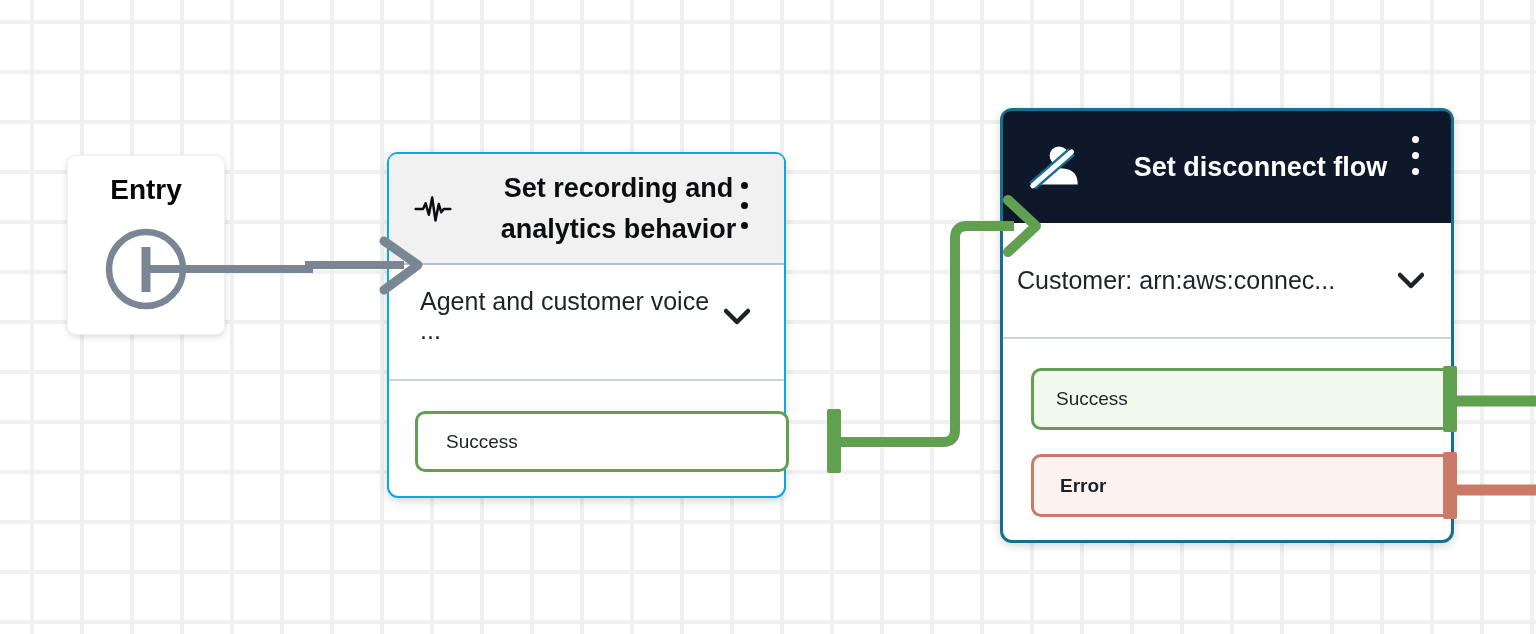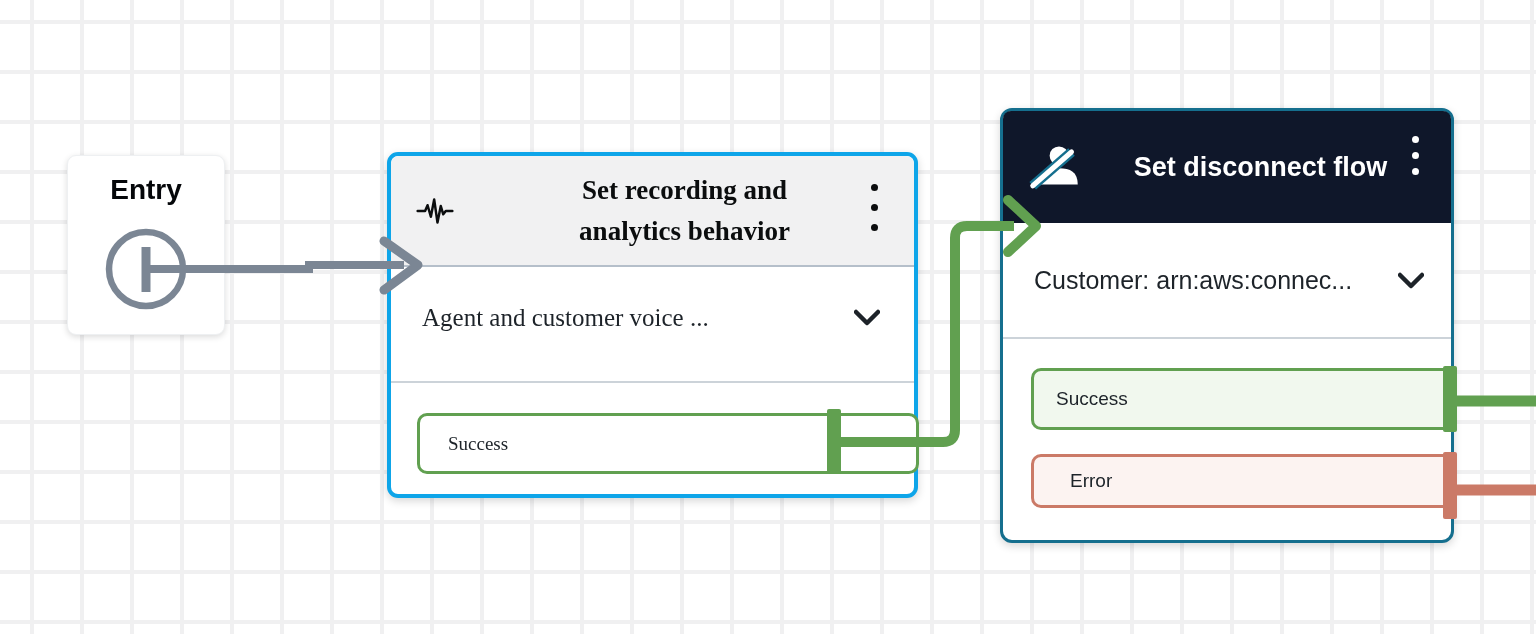--- a/index.html
+++ b/index.html
@@ -55,23 +55,22 @@
 
   .port {
     position: absolute;
     display: flex; align-items: center;
     font-size: 19px; color: #1d2329;
     border-radius: 10px;
   }
 
   
   .node-recording {
-    left: 387px; top: 152px; width: 531px; height: 346px;
-    border: 4px solid #0ea5e9;
-    font-family: Liberation Serif, serif;
+    left: 387px; top: 152px; width: 399px; height: 346px;
+    border: 2px solid #0ea5e9;
   }
   .node-recording .node-header {
     height: 111px; background: #f1f1f2;
     border-bottom: 2px solid #b5bfca;
     border-radius: 8px 8px 0 0;
   }
   .node-recording .node-icon { margin-left: 24px; width: 40px; display: flex; justify-content: center; }
   .node-recording .node-title { flex: 1; color: #0b0d0e; max-width: 290px; margin: 0 auto; }
   .node-recording .kebab { position: absolute; right: 32px; top: 24px; }
   .node-recording .kebab span { width: 7px; height: 7px; background: #0b0d0e; }
@@ -96,31 +95,32 @@
     height: 112px; background: #0f172a;
     border-radius: 8px 8px 0 0;
   }
   .node-disconnect .node-icon { margin-left: 25px; width: 52px; display: flex; justify-content: center; }
   .node-disconnect .node-title { flex: 1; color: #ffffff; margin-right: 10px; }
   .node-disconnect .kebab { position: absolute; right: 28px; top: 21px; }
   .node-disconnect .kebab span { width: 7px; height: 7px; background: #ffffff; }
   .node-disconnect .kebab span + span { margin-top: 9px; }
   .node-disconnect .param-row {
     height: 116px; border-bottom: 2px solid #ccd3d9;
-    padding: 0 27px 0 31px;
+    padding: 0 27px 0 14px;
   }
   .port-dis-success {
     left: 28px; right: -4px; top: 257px; height: 62px;
     background: #f1f8ee; border: 3px solid #61a050;
     padding-left: 22px;
   }
   .port-dis-error {
-    left: 28px; right: -4px; top: 343px; height: 54px;
+    left: 28px; right: -4px; top: 343px; height: 63px;
     background: #fcf3f1; border: 3px solid #cb7a67;
-    padding-left: 36px;
+    padding-left: 26px;
+    font-weight: bold;
   }
 
   
   #overlay {
     position: absolute; left: 0; top: 0;
     width: 1536px; height: 634px;
     pointer-events: none;
     z-index: 5;
   }
 </style>

